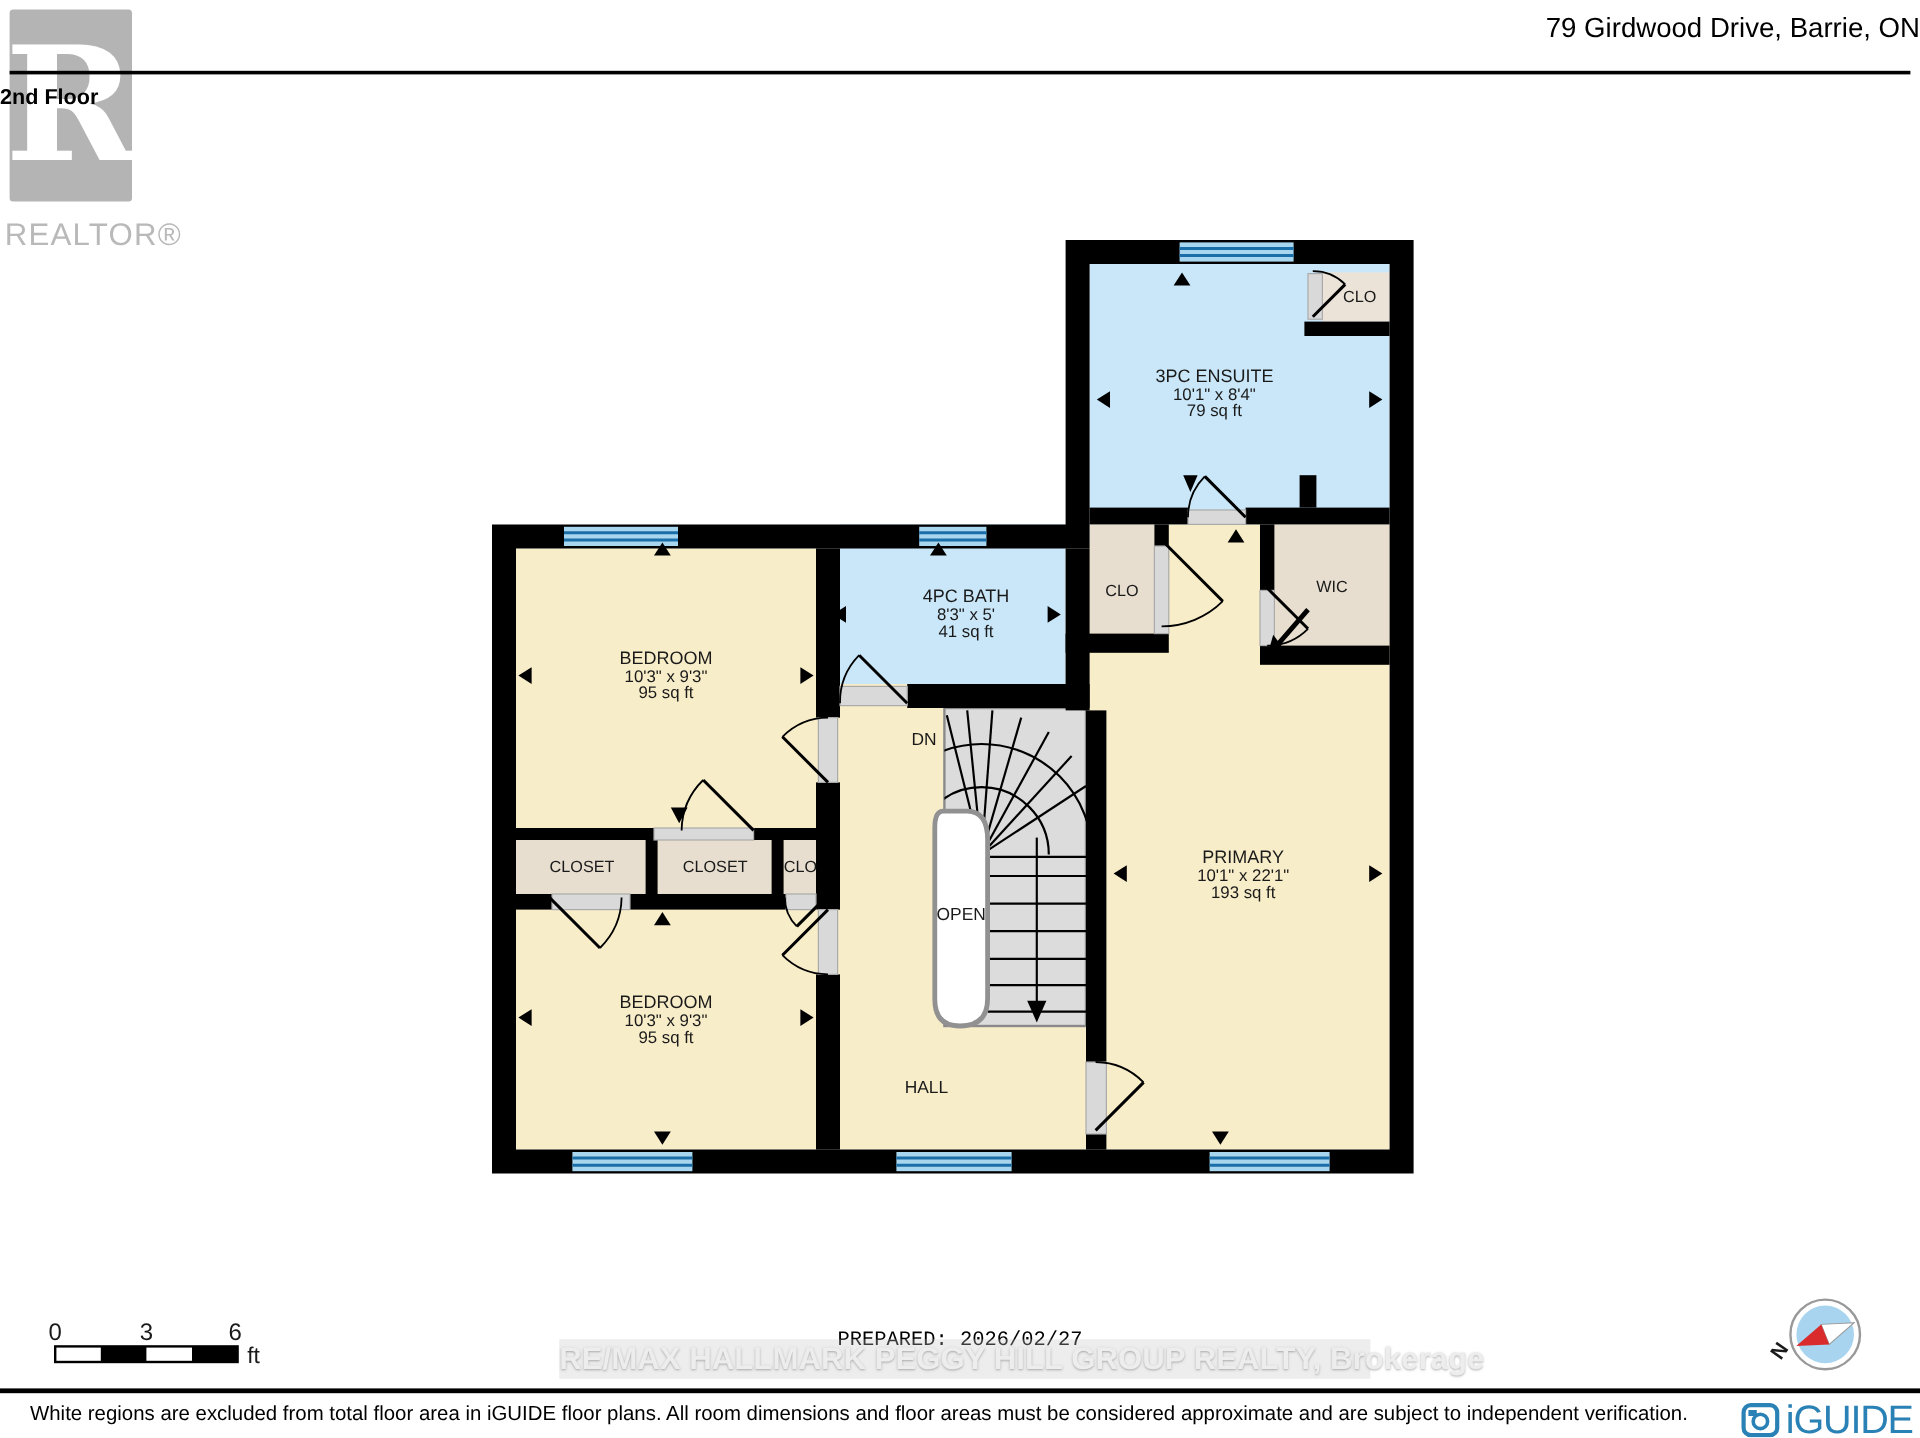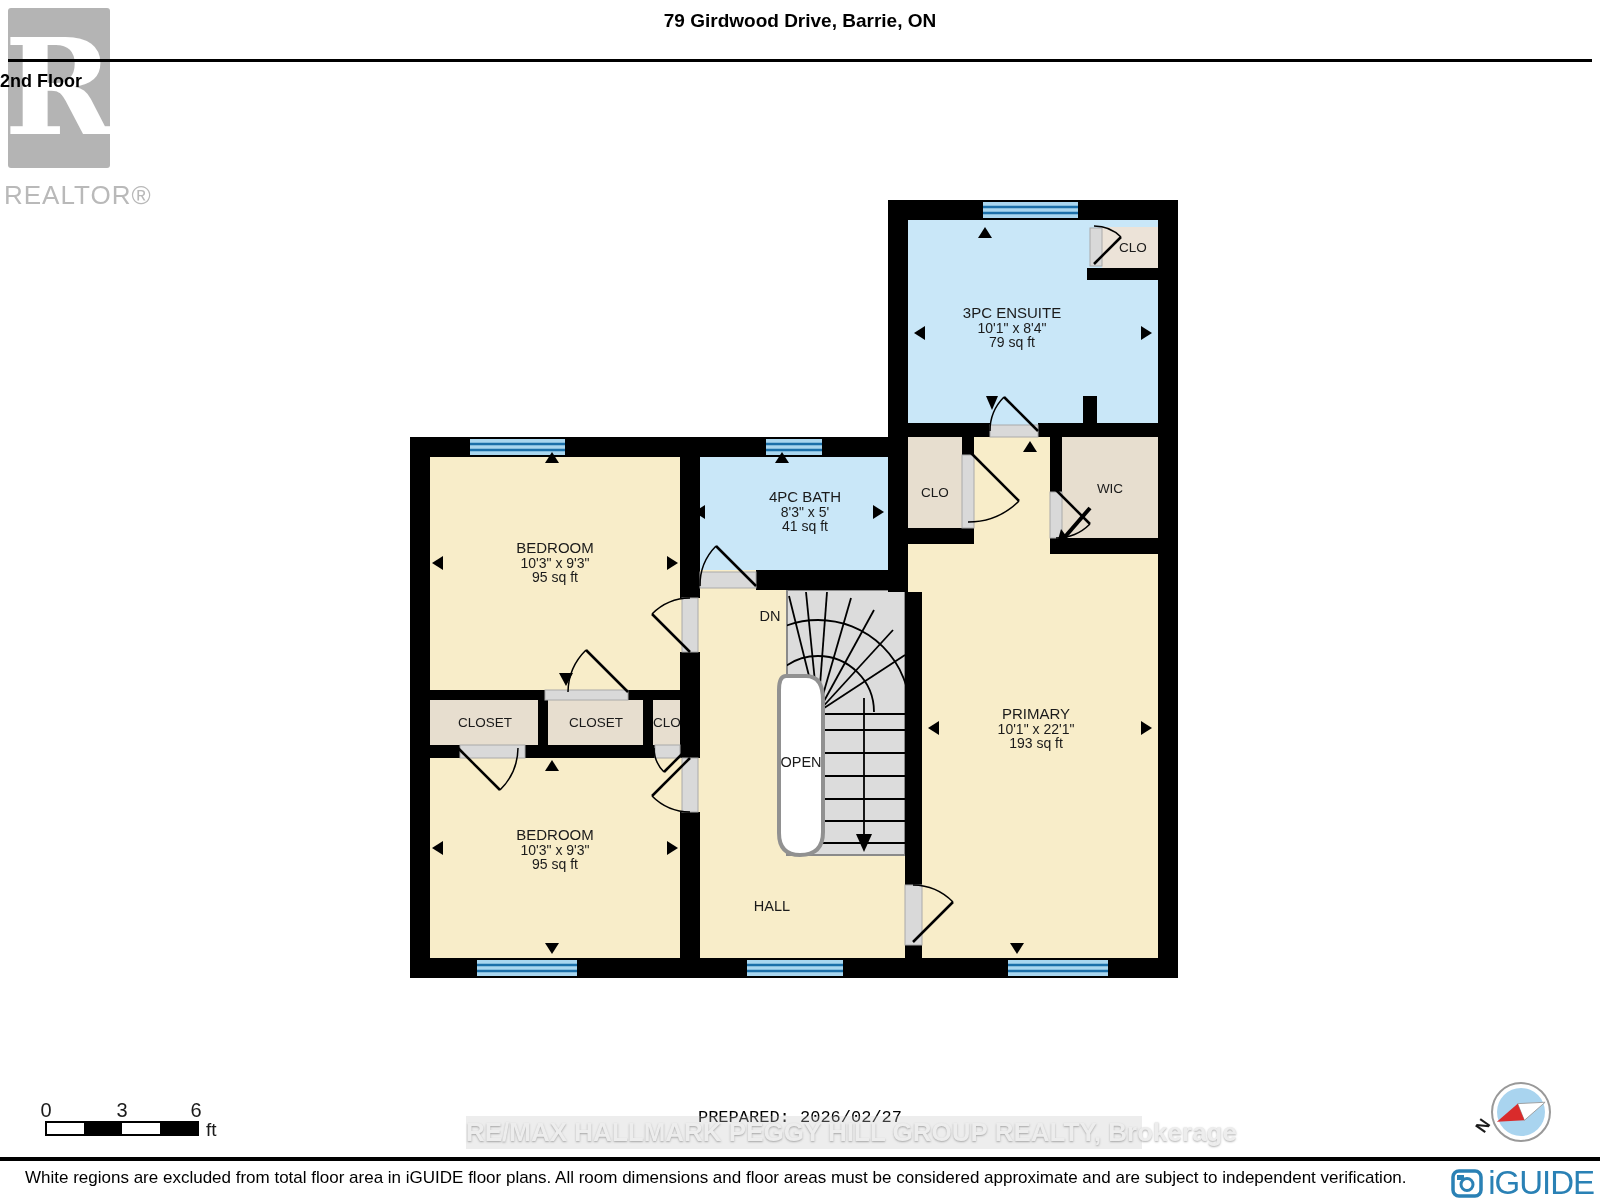--- a/index.html
+++ b/index.html
@@ -1,21 +1,21 @@
 <!DOCTYPE html>
 <html><head>
 <meta charset="utf-8">
 <style>
   html,body{margin:0;padding:0;background:#fff;}
   body{width:1600px;height:1198px;position:relative;overflow:hidden;
        font-family:"Liberation Sans",sans-serif;color:#000;}
   .abs{position:absolute;}
 
   
-  #page-title{left:0;right:0;top:10px;text-align:center;font-size:19px;font-weight:bold;z-index:4;}
+  #page-title{left:0;right:0;top:10px;text-align:right;font-size:23px;font-weight:normal;z-index:4;}
   #header-rule{left:8px;right:8px;top:59px;height:3px;background:#000;z-index:6;}
   #stats-block{left:0;right:0;top:68px;display:flex;justify-content:space-between;gap:20px;z-index:4;}
   #floor-label{font-size:18px;font-weight:bold;line-height:27px;}
   .stat-line{font-size:18px;line-height:27px;}
 
   
   #realtor-logo-box{left:8px;top:8px;width:102px;height:160px;background:#b4b4b4;
       border-radius:3px;display:flex;align-items:center;justify-content:center;z-index:2;}
   #realtor-logo-letter{font-family:"DejaVu Serif",serif;font-weight:bold;font-size:132px;
       color:#fff;line-height:100%;}

